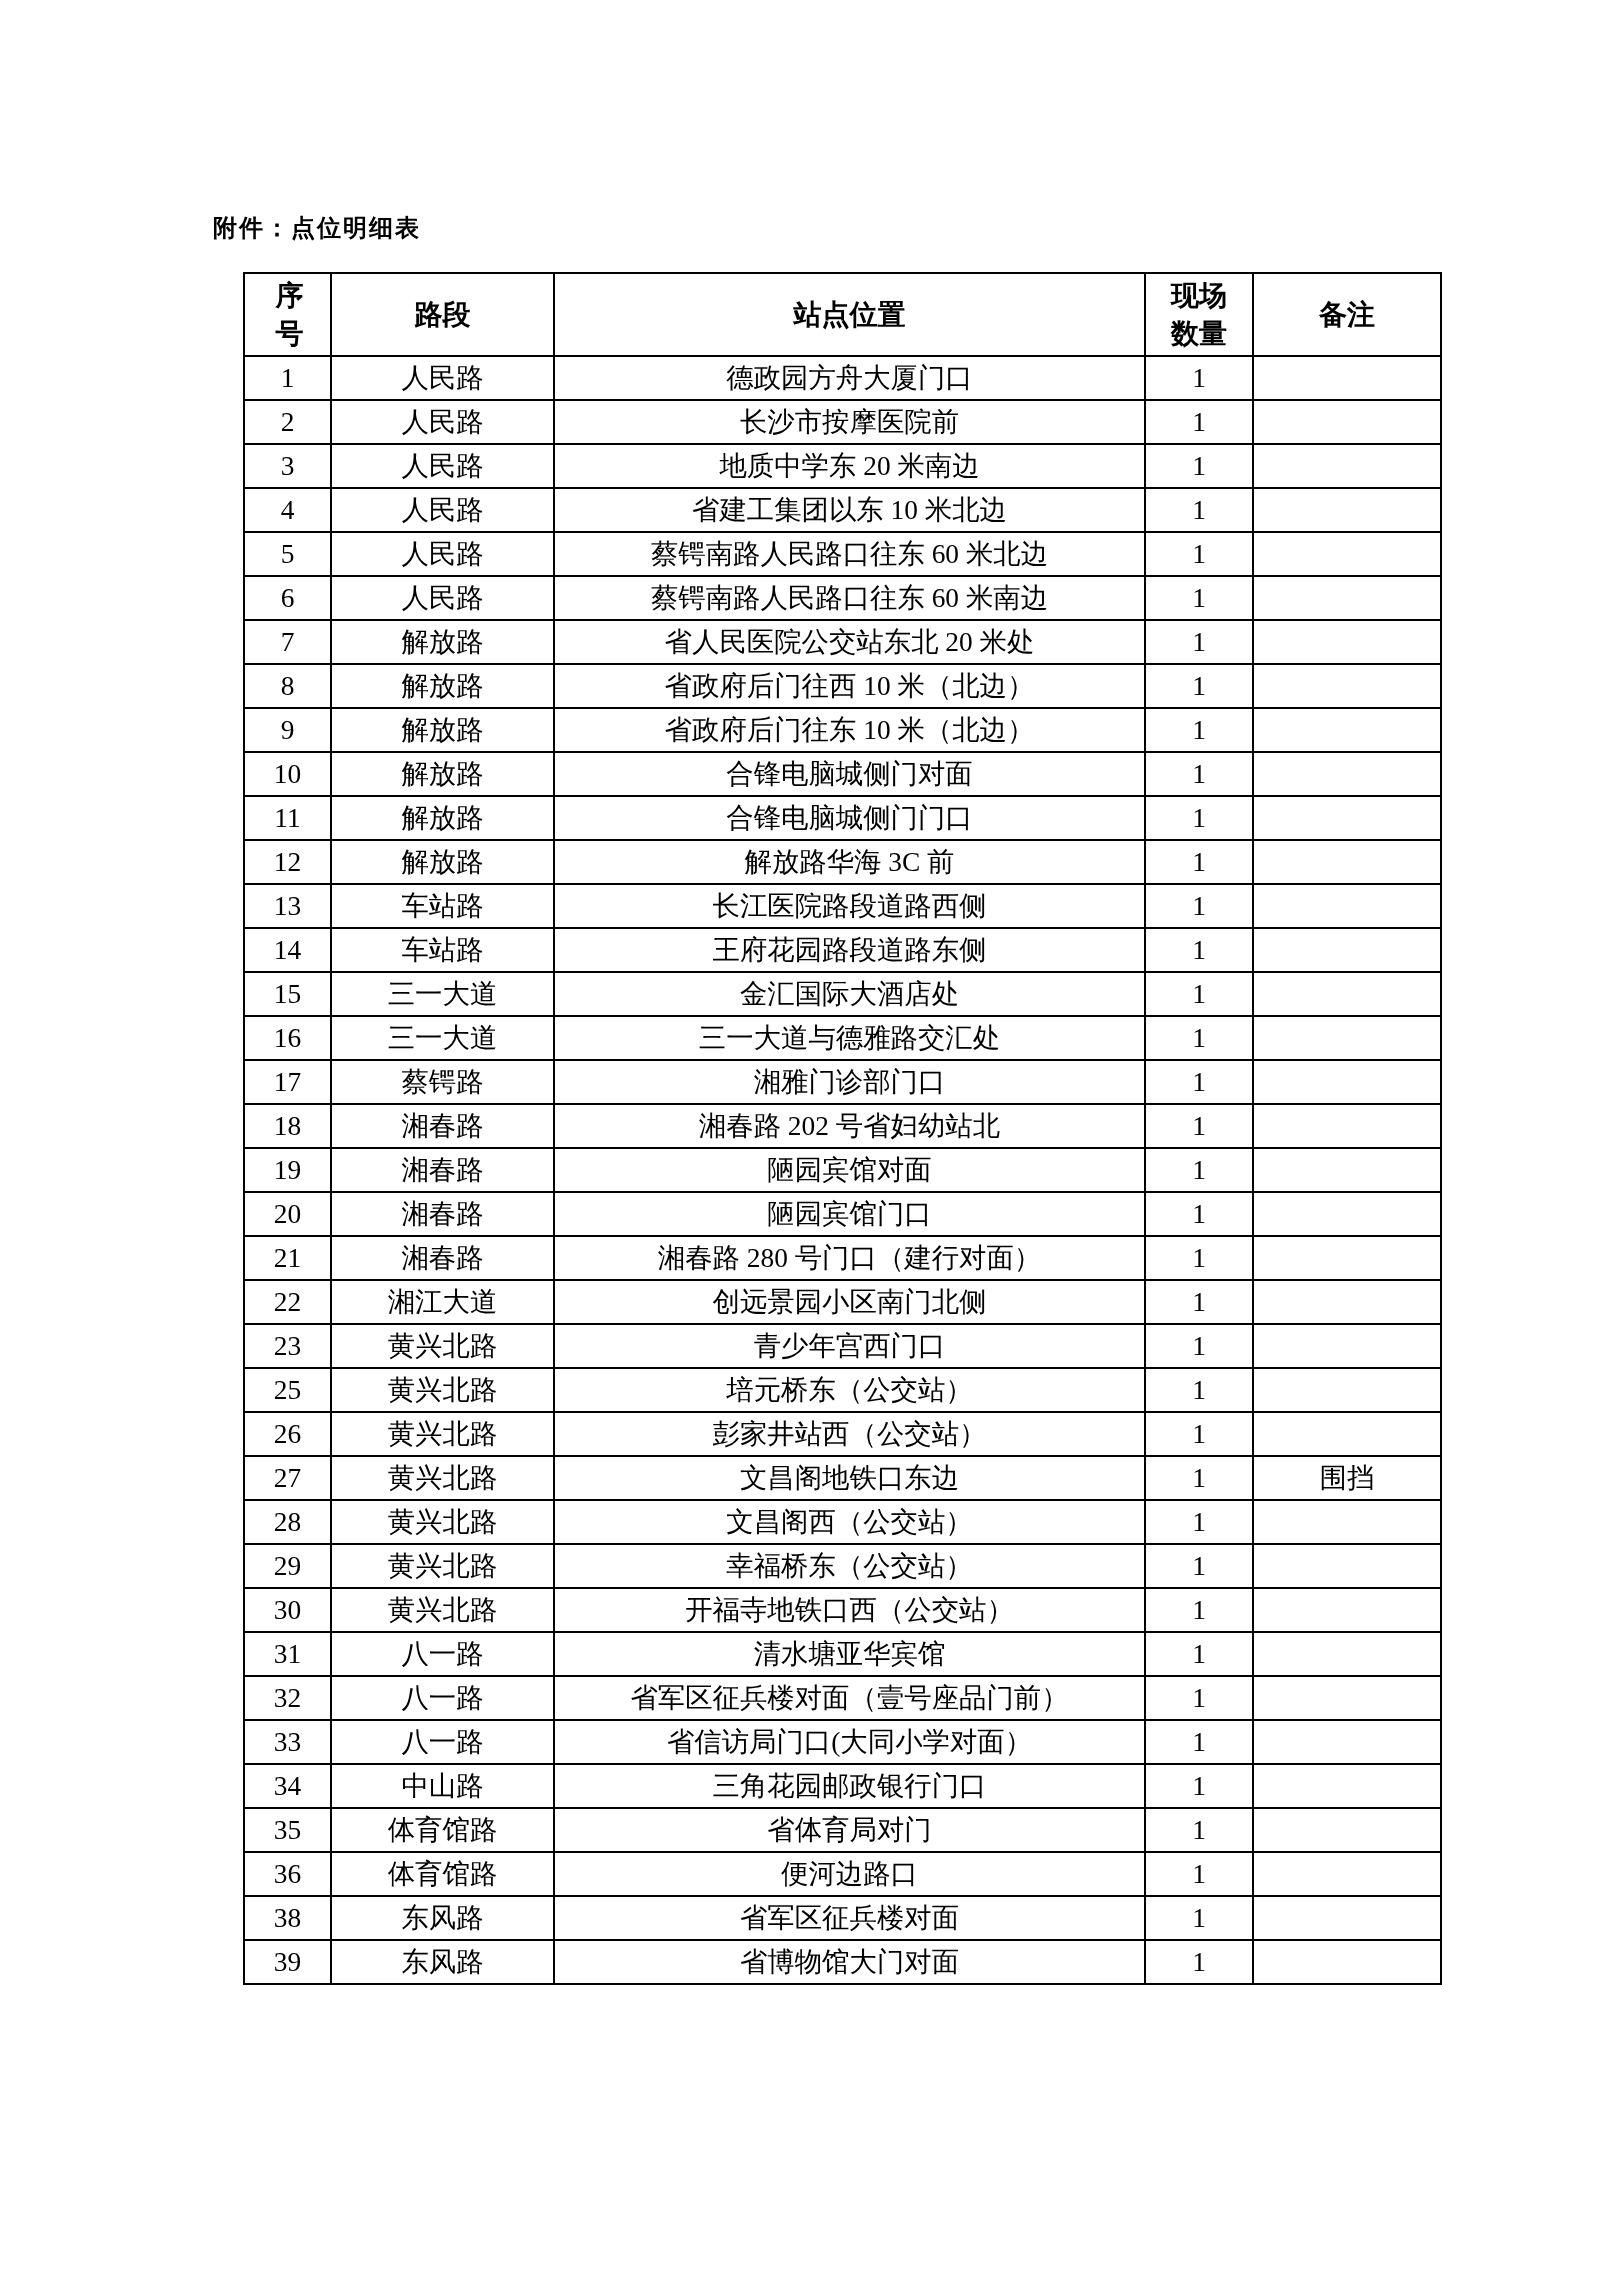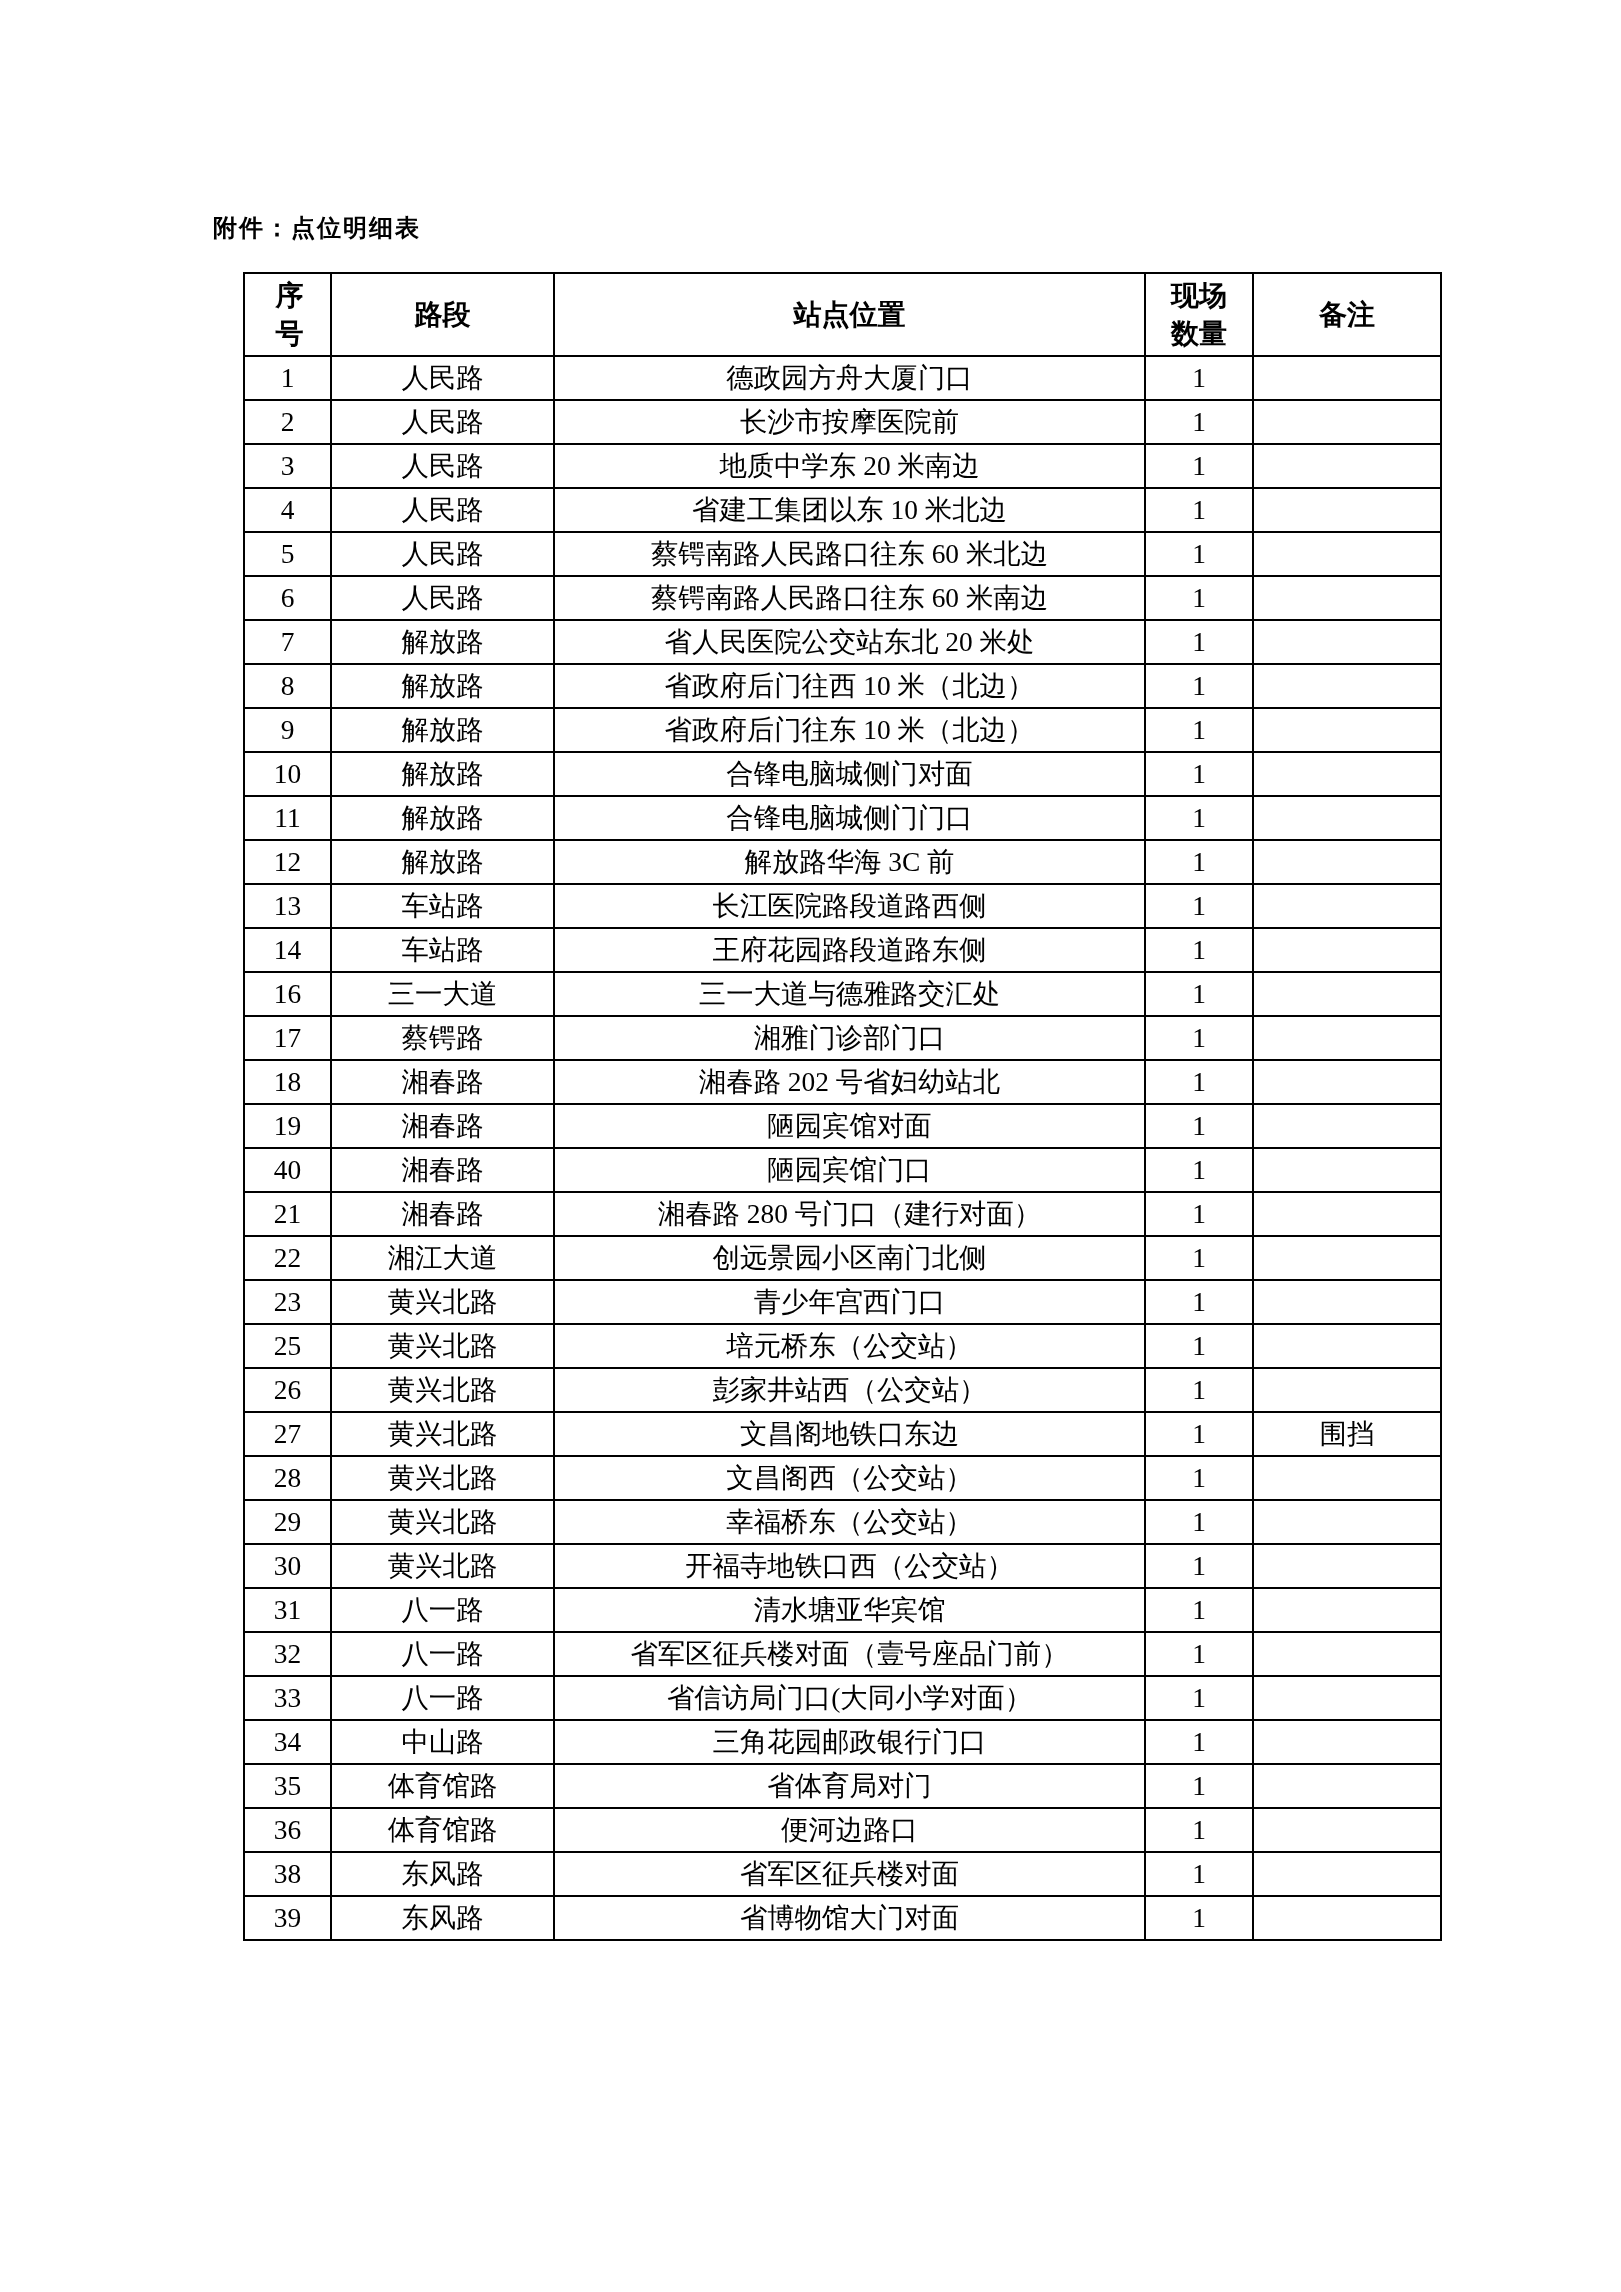--- a/index.html
+++ b/index.html
@@ -148,20 +148,27 @@
     <td></td>
   </tr>
       <tr>
     <td>14</td>
     <td>车站路</td>
     <td>王府花园路段道路东侧</td>
     <td>1</td>
     <td></td>
   </tr>
       <tr>
+    <td>15</td>
+    <td>三一大道</td>
+    <td>金汇国际大酒店处</td>
+    <td>1</td>
+    <td></td>
+  </tr>
+      <tr>
     <td>16</td>
     <td>三一大道</td>
     <td>三一大道与德雅路交汇处</td>
     <td>1</td>
     <td></td>
   </tr>
       <tr>
     <td>17</td>
     <td>蔡锷路</td>
     <td>湘雅门诊部门口</td>
@@ -176,21 +183,21 @@
     <td></td>
   </tr>
       <tr>
     <td>19</td>
     <td>湘春路</td>
     <td>陋园宾馆对面</td>
     <td>1</td>
     <td></td>
   </tr>
       <tr>
-    <td>40</td>
+    <td>20</td>
     <td>湘春路</td>
     <td>陋园宾馆门口</td>
     <td>1</td>
     <td></td>
   </tr>
       <tr>
     <td>21</td>
     <td>湘春路</td>
     <td>湘春路 280 号门口（建行对面）</td>
     <td>1</td>

